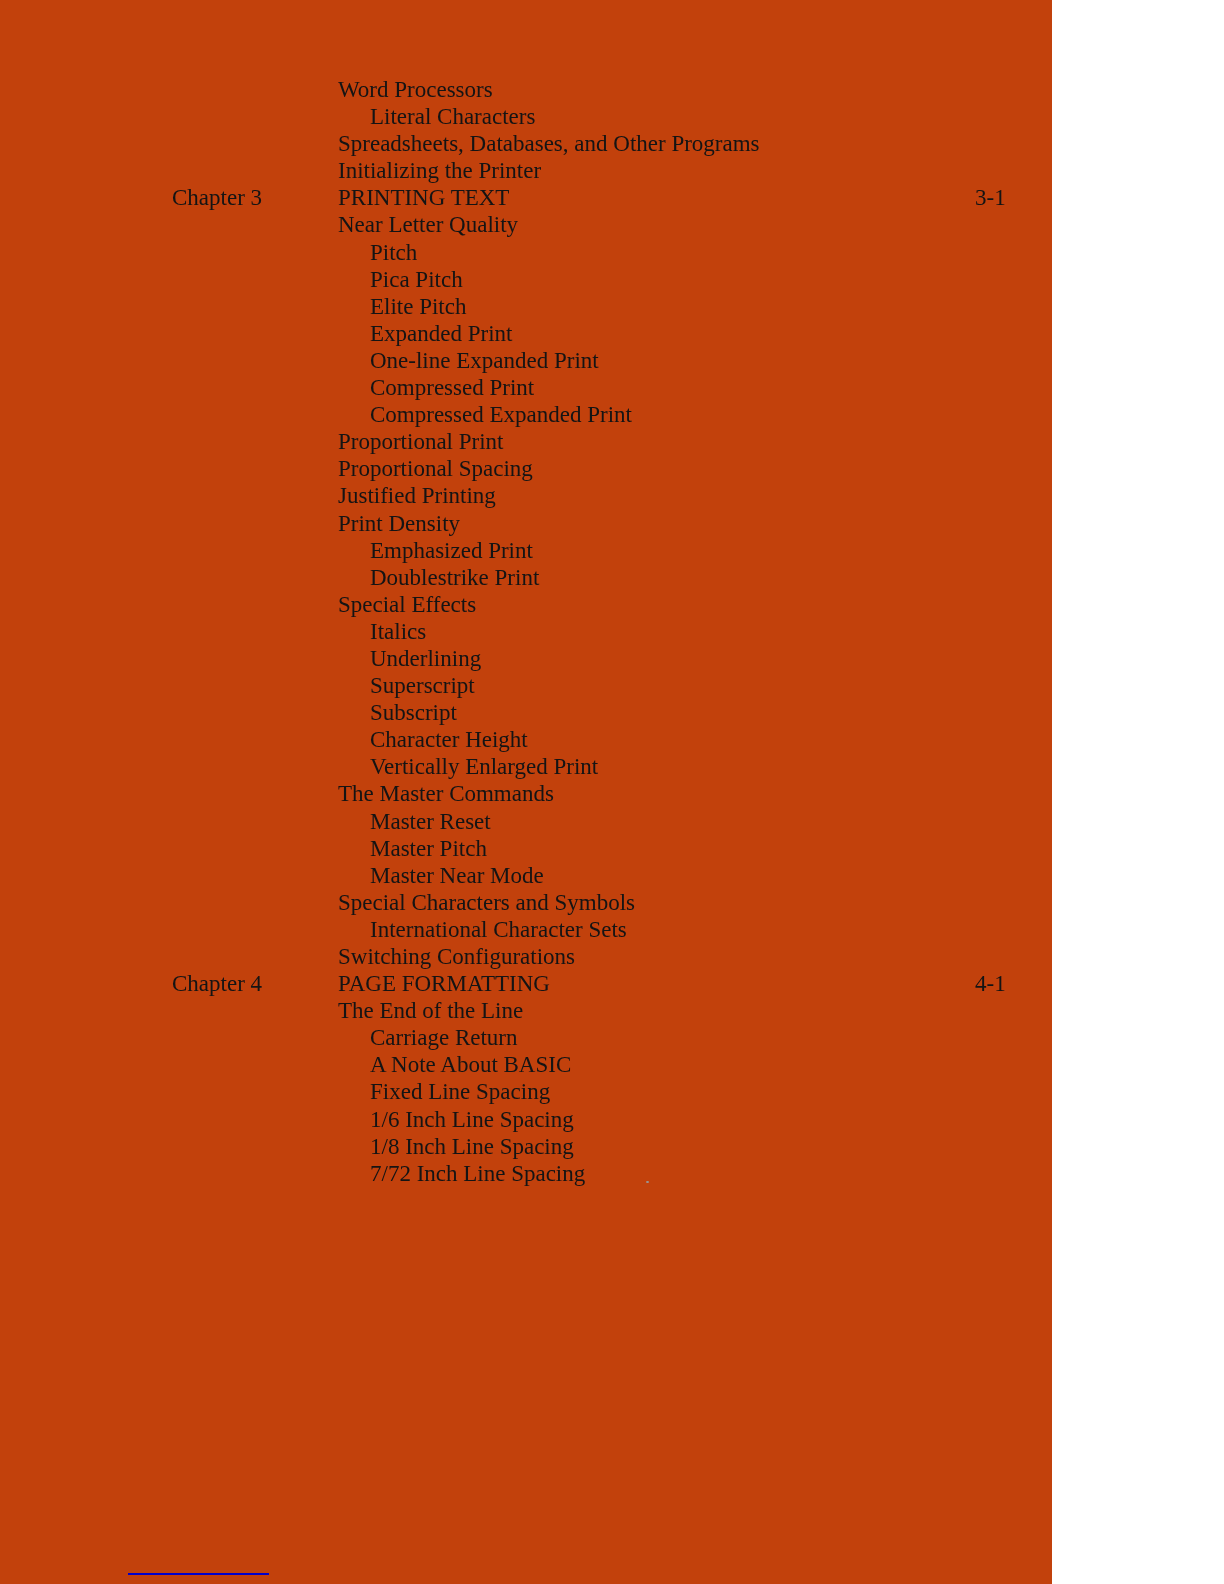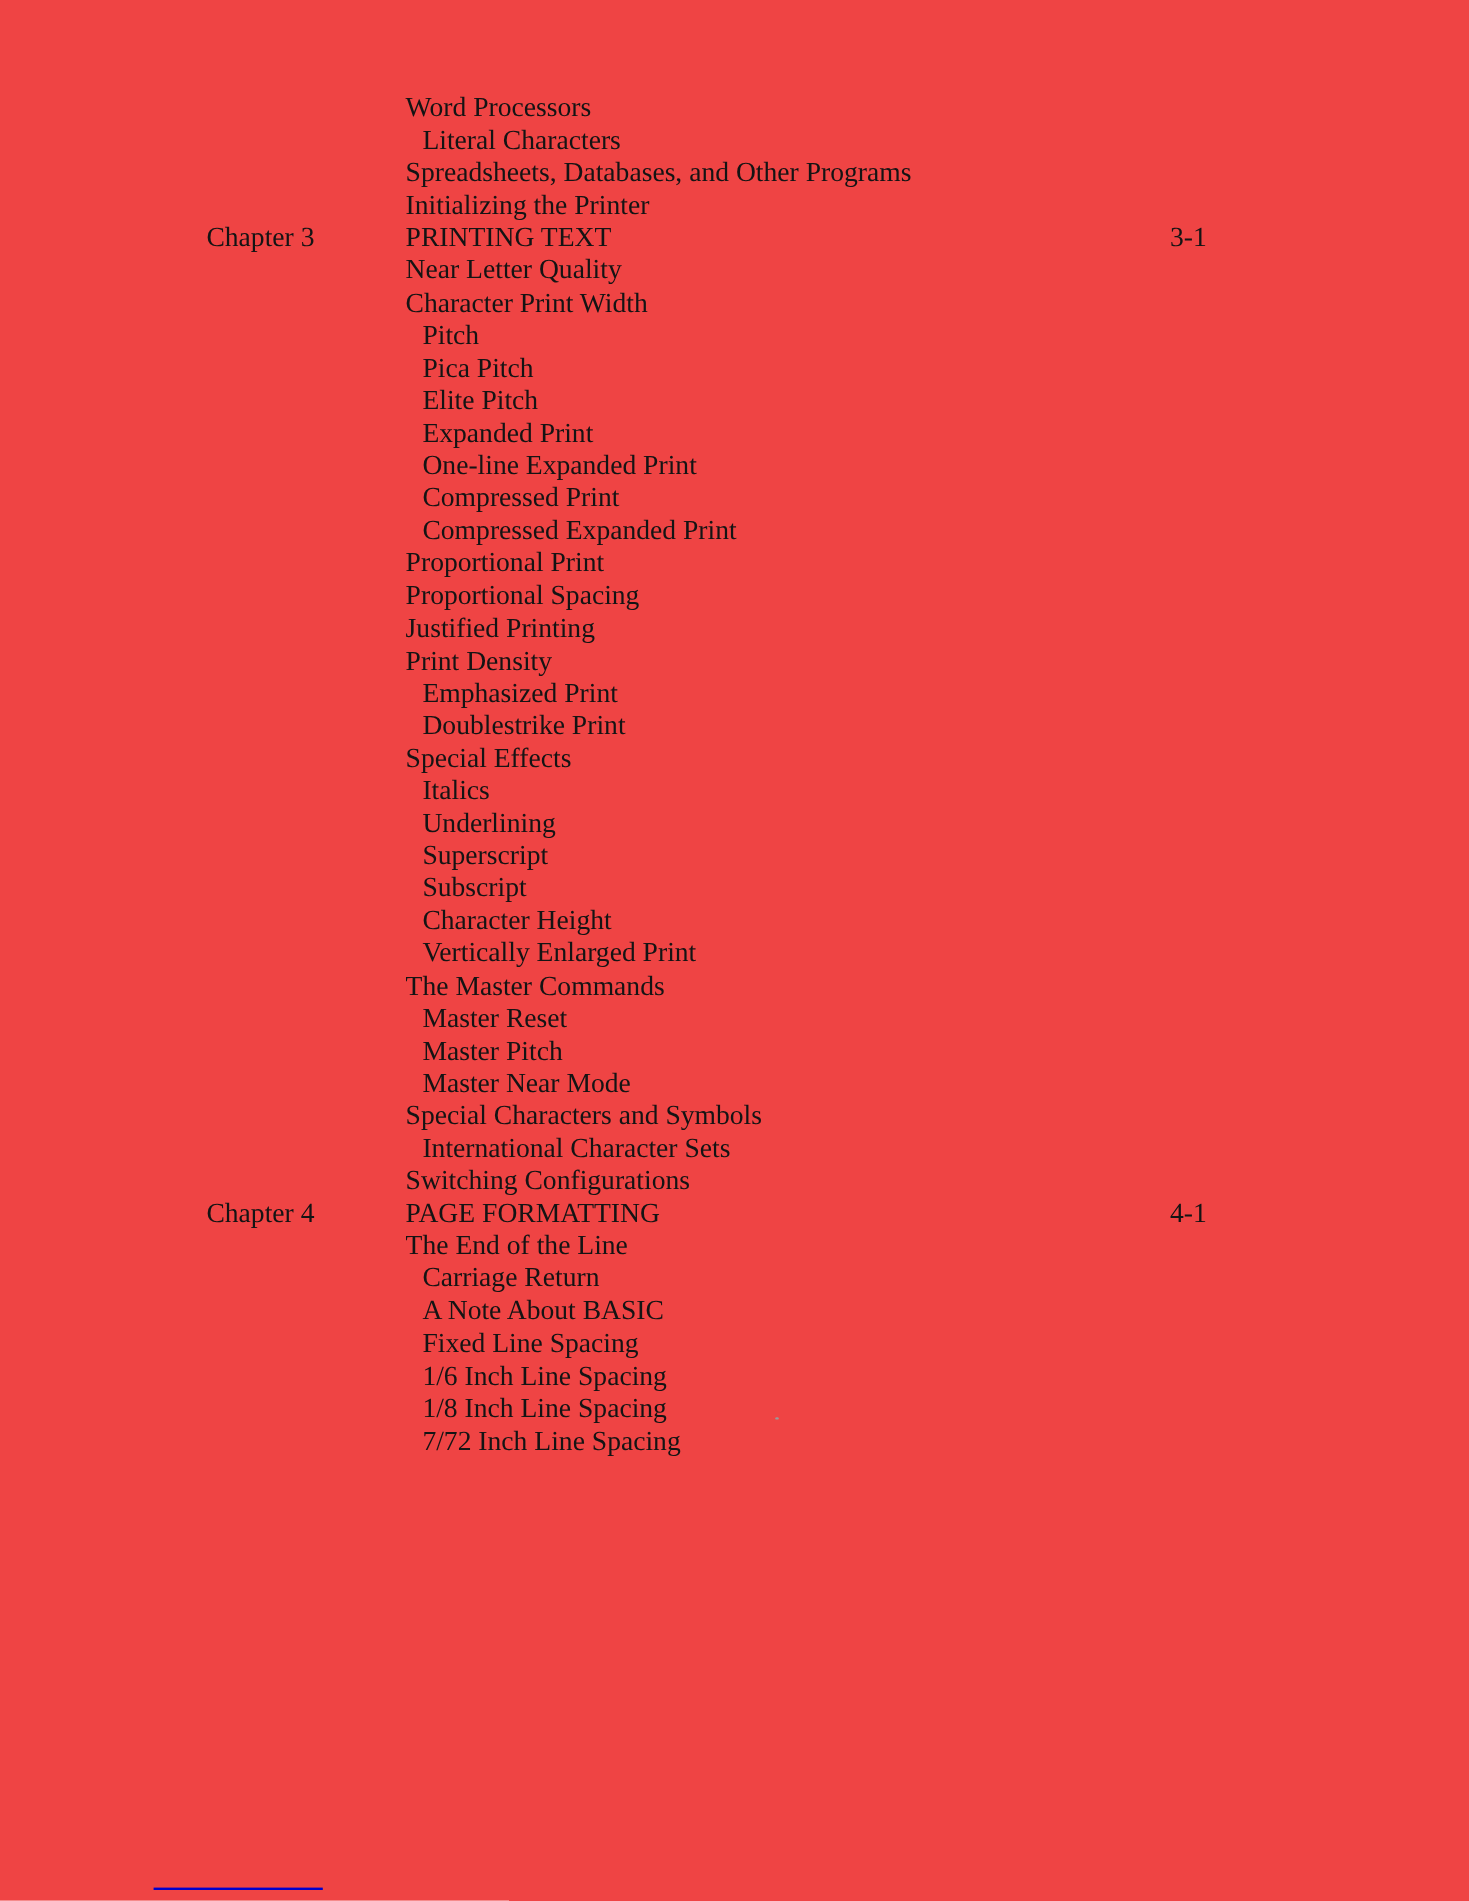--- a/index.html
+++ b/index.html
@@ -2,23 +2,23 @@
 <html><head>
 <meta charset="utf-8">
 <style>
   html, body {
     margin: 0;
     padding: 0;
     background: #ffffff;
   }
   .page {
     position: relative;
-    width: 1224px;
+    width: 1052px;
     height: 1584px;
-    background: #ef4444;
+    background: #c2410c;
     overflow: hidden;
     font-family: "Liberation Serif", "DejaVu Serif", serif;
     color: #141414;
   }
   .toc {
     position: absolute;
     top: 76px;
     left: 0;
     right: 0;
   }
@@ -32,21 +32,21 @@
   .chapter {
     position: absolute;
     left: 172px;
     text-align: right;
   }
   .title {
     position: absolute;
     left: 338px;
   }
   .title.indent1 {
-    left: 352px;
+    left: 370px;
   }
   .page-num {
     position: absolute;
     left: 975px;
   }
   .blue-rule {
     position: absolute;
     left: 128px;
     top: 1573px;
     width: 141px;
@@ -96,25 +96,20 @@
     <span class="title">PRINTING TEXT</span>
     <span class="page-num">3-1</span>
   </div>
 
   <div class="toc-row">
 
     <span class="title">Near Letter Quality</span>
 
   </div>
 
-  <div class="toc-row">
-
-    <span class="title">Character Print Width</span>
-
-  </div>
 
   <div class="toc-row">
 
     <span class="title indent1">Pitch</span>
 
   </div>
 
   <div class="toc-row">
 
     <span class="title indent1">Pica Pitch</span>

